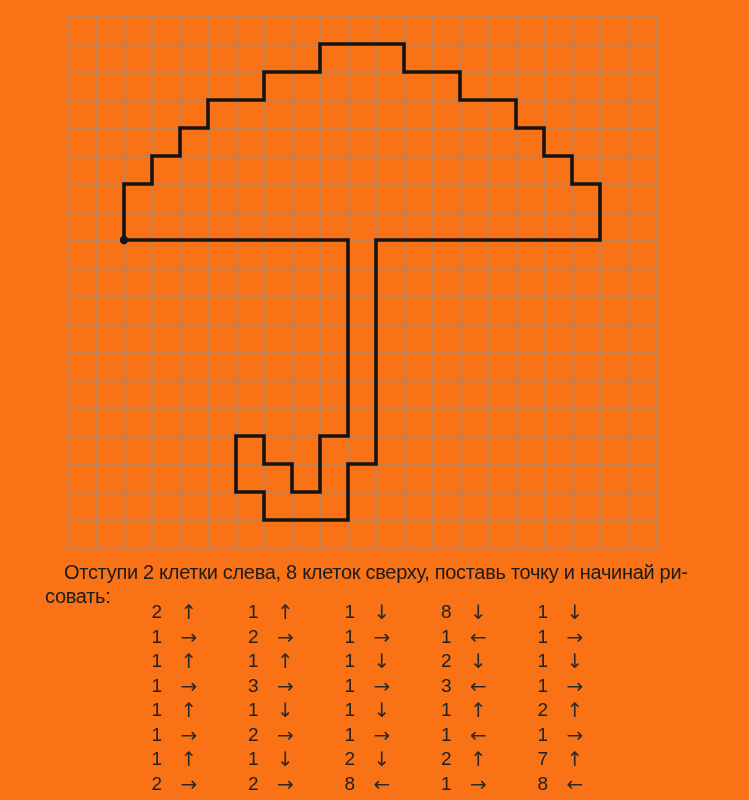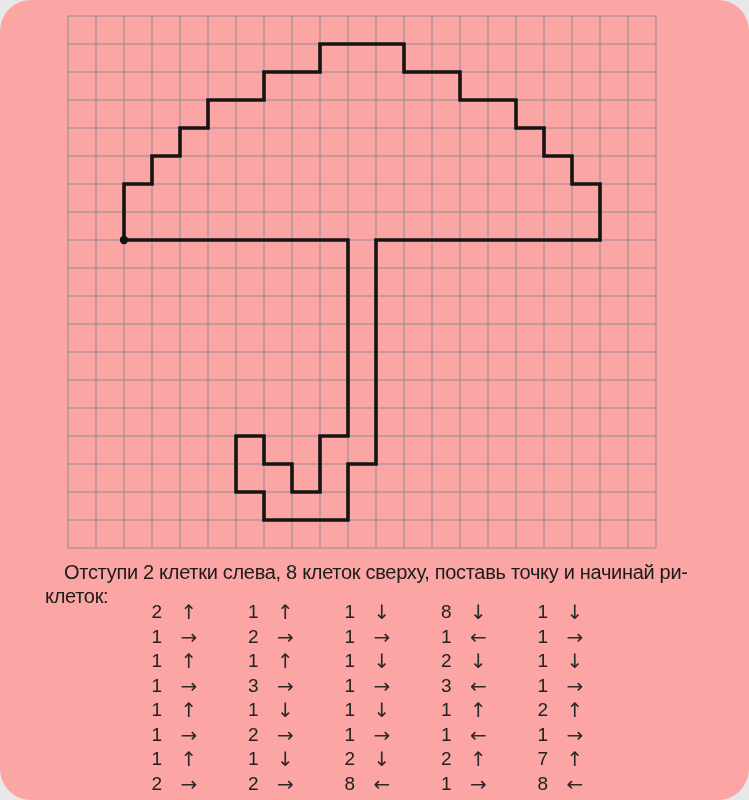--- a/index.html
+++ b/index.html
@@ -2,24 +2,23 @@
 <html><head>
 <meta charset="utf-8">
 <style>
   html, body { margin: 0; padding: 0; }
   body { background: #e8e8e8; font-family: "Liberation Sans", sans-serif; }
 
   .page {
     position: relative;
     width: 749px;
     height: 800px;
-    background: #fca5a5;
+    background: #f97316;
     overflow: hidden;
     color: #1b1b1b;
-    border-radius: 31px;
   }
 
   .grid-svg {
     position: absolute;
     left: 66px;
     top: 14px;
     display: block;
   }
 
   .instruction {
@@ -69,21 +68,21 @@
 <div class="page">
 
   <svg class="grid-svg" width="592" height="536">
       <path d="M2 2V534M30 2V534M58 2V534M86 2V534M114 2V534M142 2V534M170 2V534M198 2V534M226 2V534M254 2V534M282 2V534M310 2V534M338 2V534M366 2V534M394 2V534M422 2V534M450 2V534M478 2V534M506 2V534M534 2V534M562 2V534M590 2V534M2 2H590M2 30H590M2 58H590M2 86H590M2 114H590M2 142H590M2 170H590M2 198H590M2 226H590M2 254H590M2 282H590M2 310H590M2 338H590M2 366H590M2 394H590M2 422H590M2 450H590M2 478H590M2 506H590M2 534H590" fill="none" stroke="#8d8d8d" stroke-width="1"></path>
       <path d="M58 226L58 170L86 170L86 142L114 142L114 114L142 114L142 86L198 86L198 58L254 58L254 30L338 30L338 58L394 58L394 86L450 86L450 114L478 114L478 142L506 142L506 170L534 170L534 226L310 226L310 450L282 450L282 506L198 506L198 478L170 478L170 422L198 422L198 450L226 450L226 478L254 478L254 422L282 422L282 226L58 226Z" fill="none" stroke="#141414" stroke-width="3.6" stroke-linejoin="miter" stroke-linecap="square"></path>
       <circle cx="58" cy="226" r="4.2" fill="#141414"></circle>
     </svg>
 
   <div class="instruction">
     <div class="line1">Отступи 2 клетки слева, 8 клеток сверху, поставь точку и начинай ри-</div>
-    <div class="line2">клеток:</div>
+    <div class="line2">совать:</div>
   </div>
 
   <div class="dictation-table">
       <div class="step" style="grid-area: 1 / 1;">
         <span class="num">2</span>
         <span class="arr">↑</span>
       </div>
       <div class="step" style="grid-area: 2 / 1;">
         <span class="num">1</span>
         <span class="arr">→</span>

